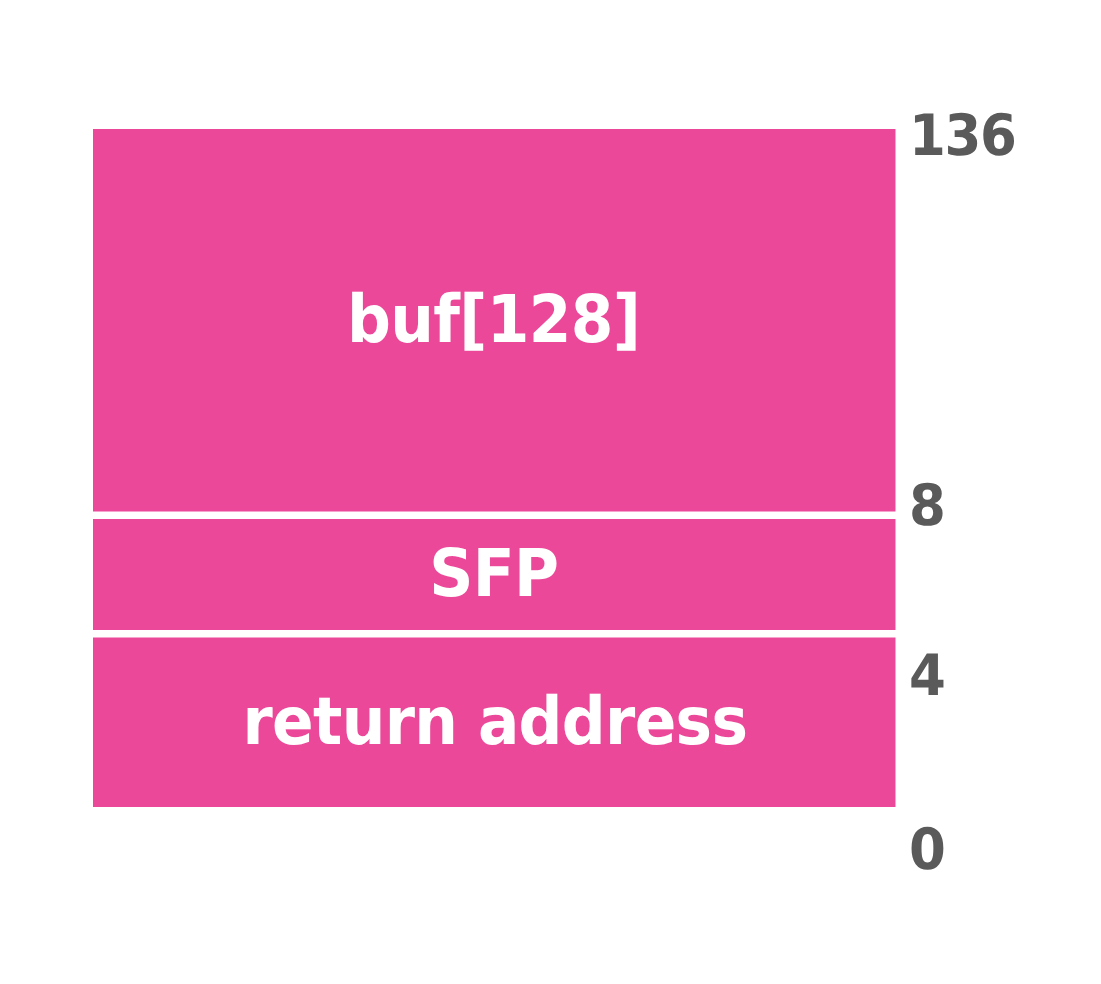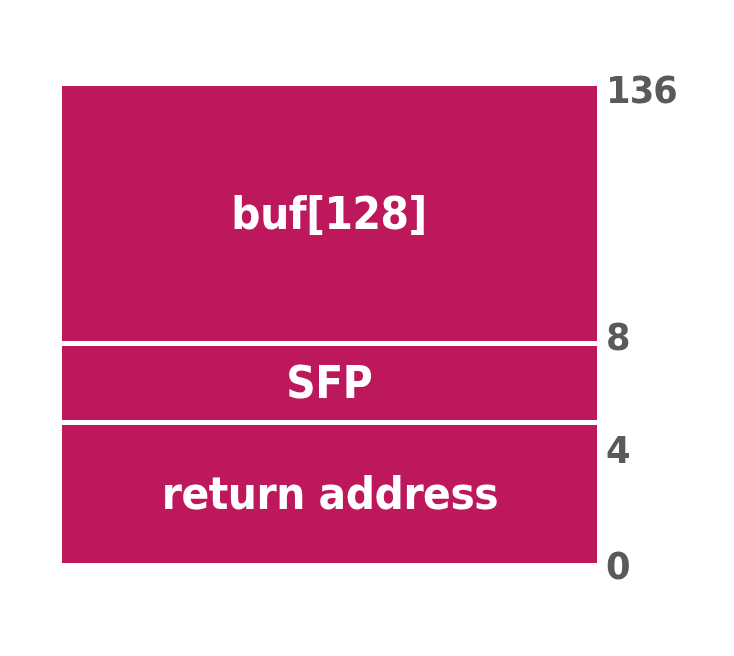--- a/index.html
+++ b/index.html
@@ -30,34 +30,34 @@
     top: 86px;
     width: 535px;
     height: 484px;
     display: flex;
     flex-direction: column;
     background: #ffffff; 
   }
 
   .stack-segment {
     position: relative;
-    background: #be185d;
+    background: #ec4899;
     display: flex;
     align-items: center;
     justify-content: center;
     box-sizing: border-box;
   }
 
   .stack-segment + .stack-segment {
     margin-top: 5px;
   }
 
   .seg-buf  { height: 255px; }
   .seg-sfp  { height: 74px; text-align: right; }
-  .seg-ret  { height: 138px; }
+  .seg-ret  { height: 113px; }
 
   .segment-label {
     color: #ffffff;
     font-family: "DejaVu Sans", sans-serif;
     font-weight: bold;
     font-size: 44px;
     line-height: 1;
     letter-spacing: -0.5px;
     white-space: nowrap;
     transform: scaleX(0.93);

